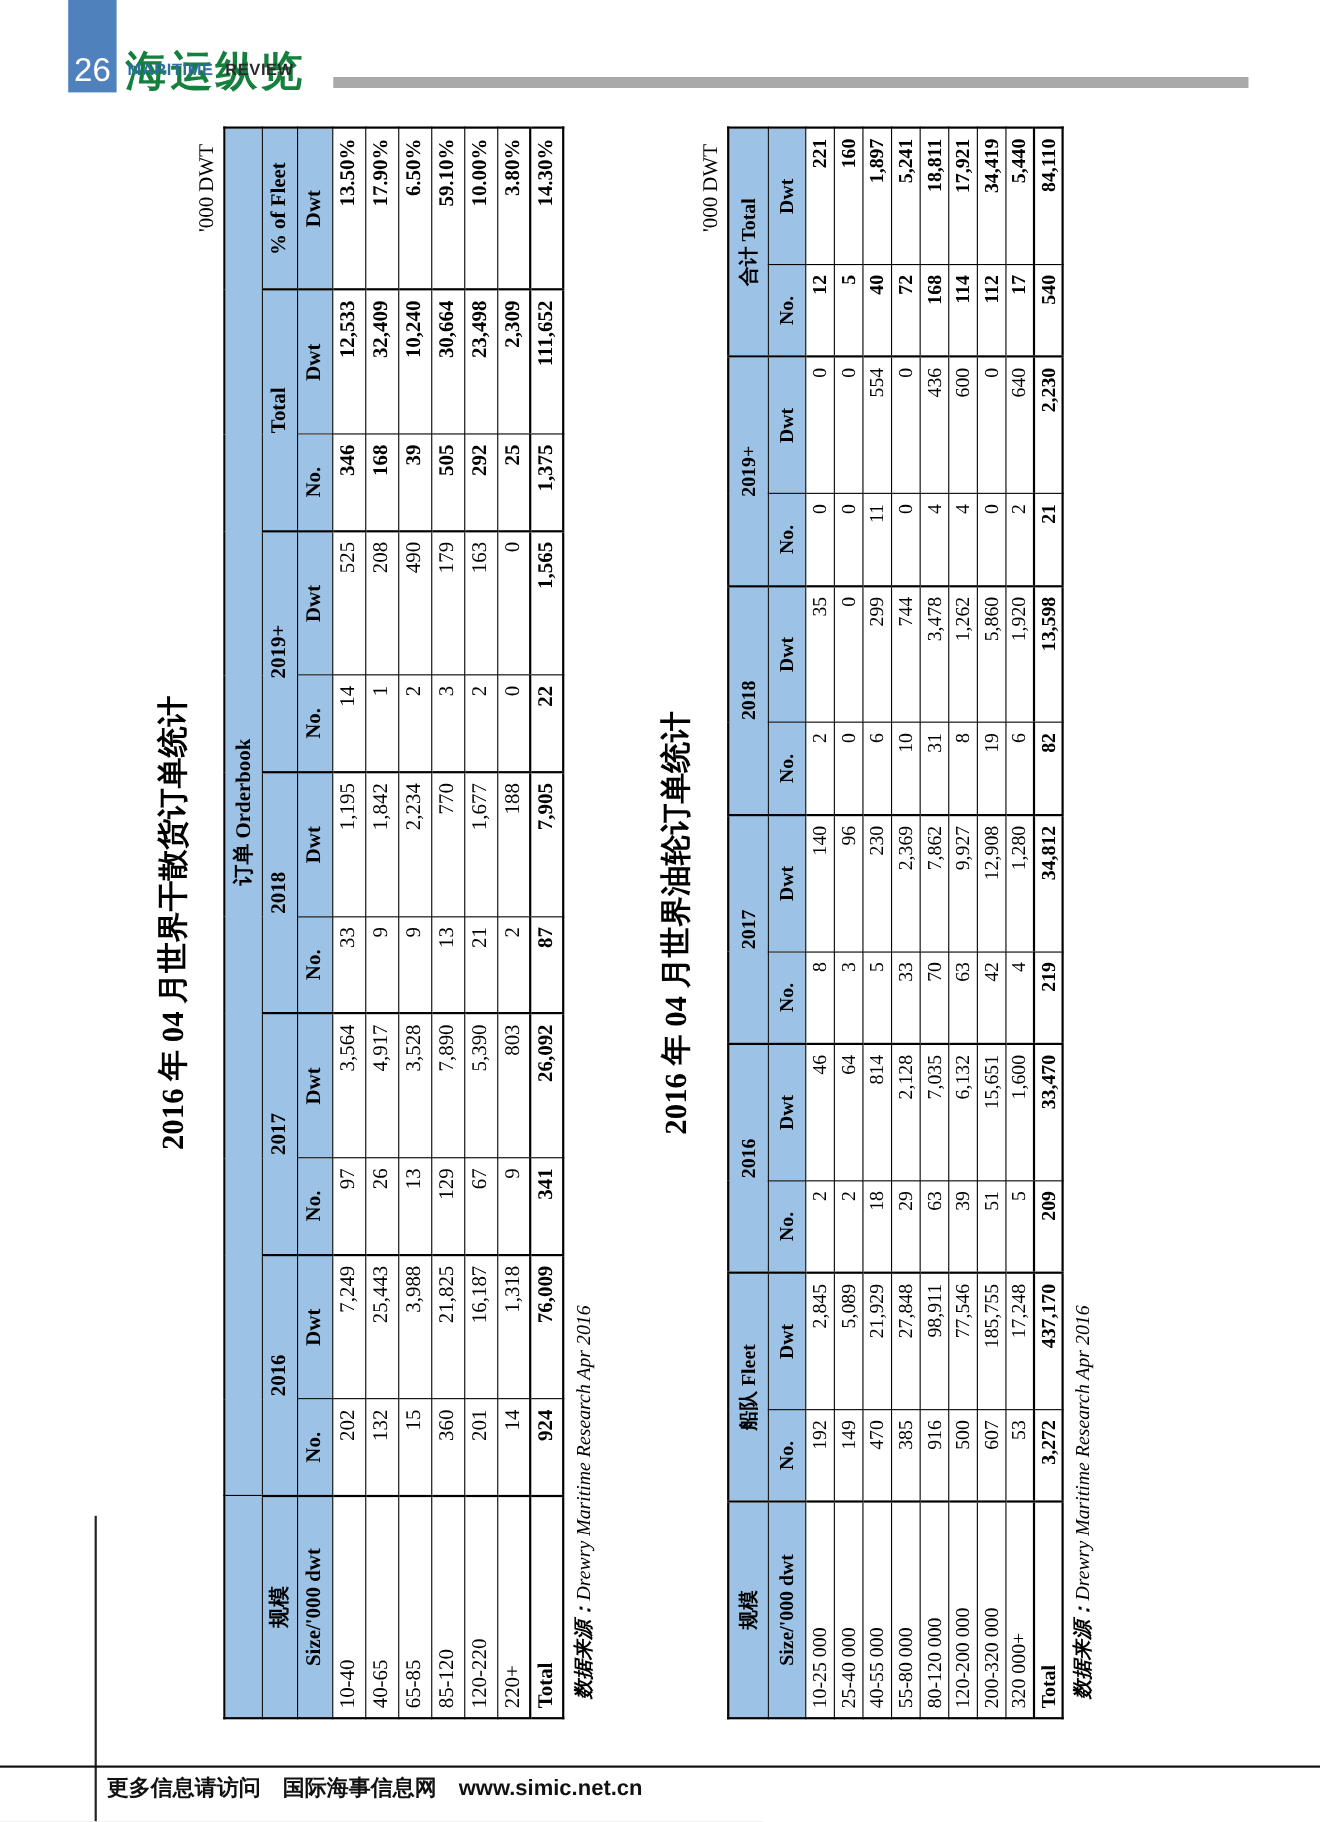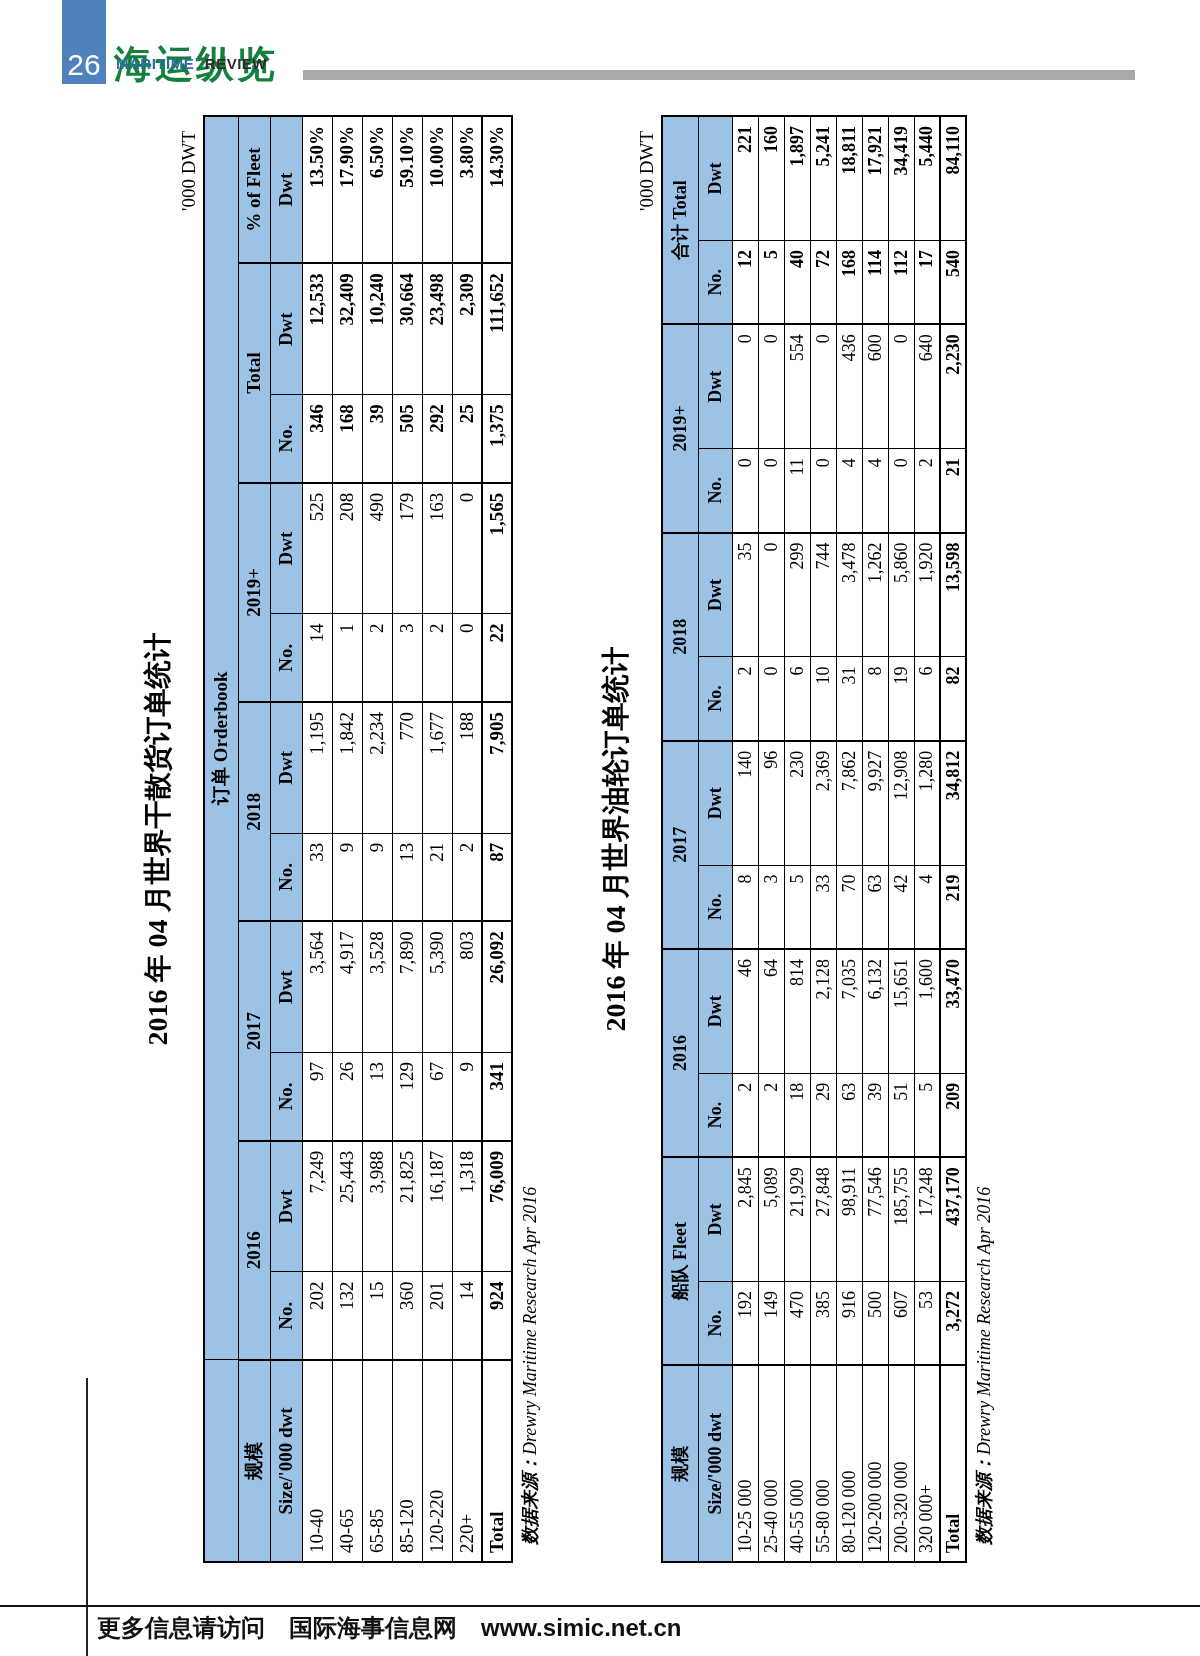--- a/index.html
+++ b/index.html
@@ -74,21 +74,21 @@
   .tb-source{
     font-family:"Liberation Serif","DejaVu Serif",serif;
     font-size:18px; font-style:italic; padding:5px 0 0 18px; color:#000;
   }
   .tb-source .src-label{ font-weight:bold; }
 
   
   .vline{ position:absolute; left:86px; top:1378px; width:2px; height:278px; background:#222; }
   .footer-rule{ position:absolute; left:0; top:1605px; width:1200px; height:2px; background:#111; }
   .footer-text{
-    position:absolute; left:97px; top:1612px; font-size:24px; font-weight:bold; color:#111;
+    position:absolute; left:97px; top:1612px; font-size:20px; font-weight:bold; color:#111;
   }
 </style>
 </head>
 <body>
 
 <div class="page">
 
   <div class="pagenum-box">
     <span>26</span>
   </div>

